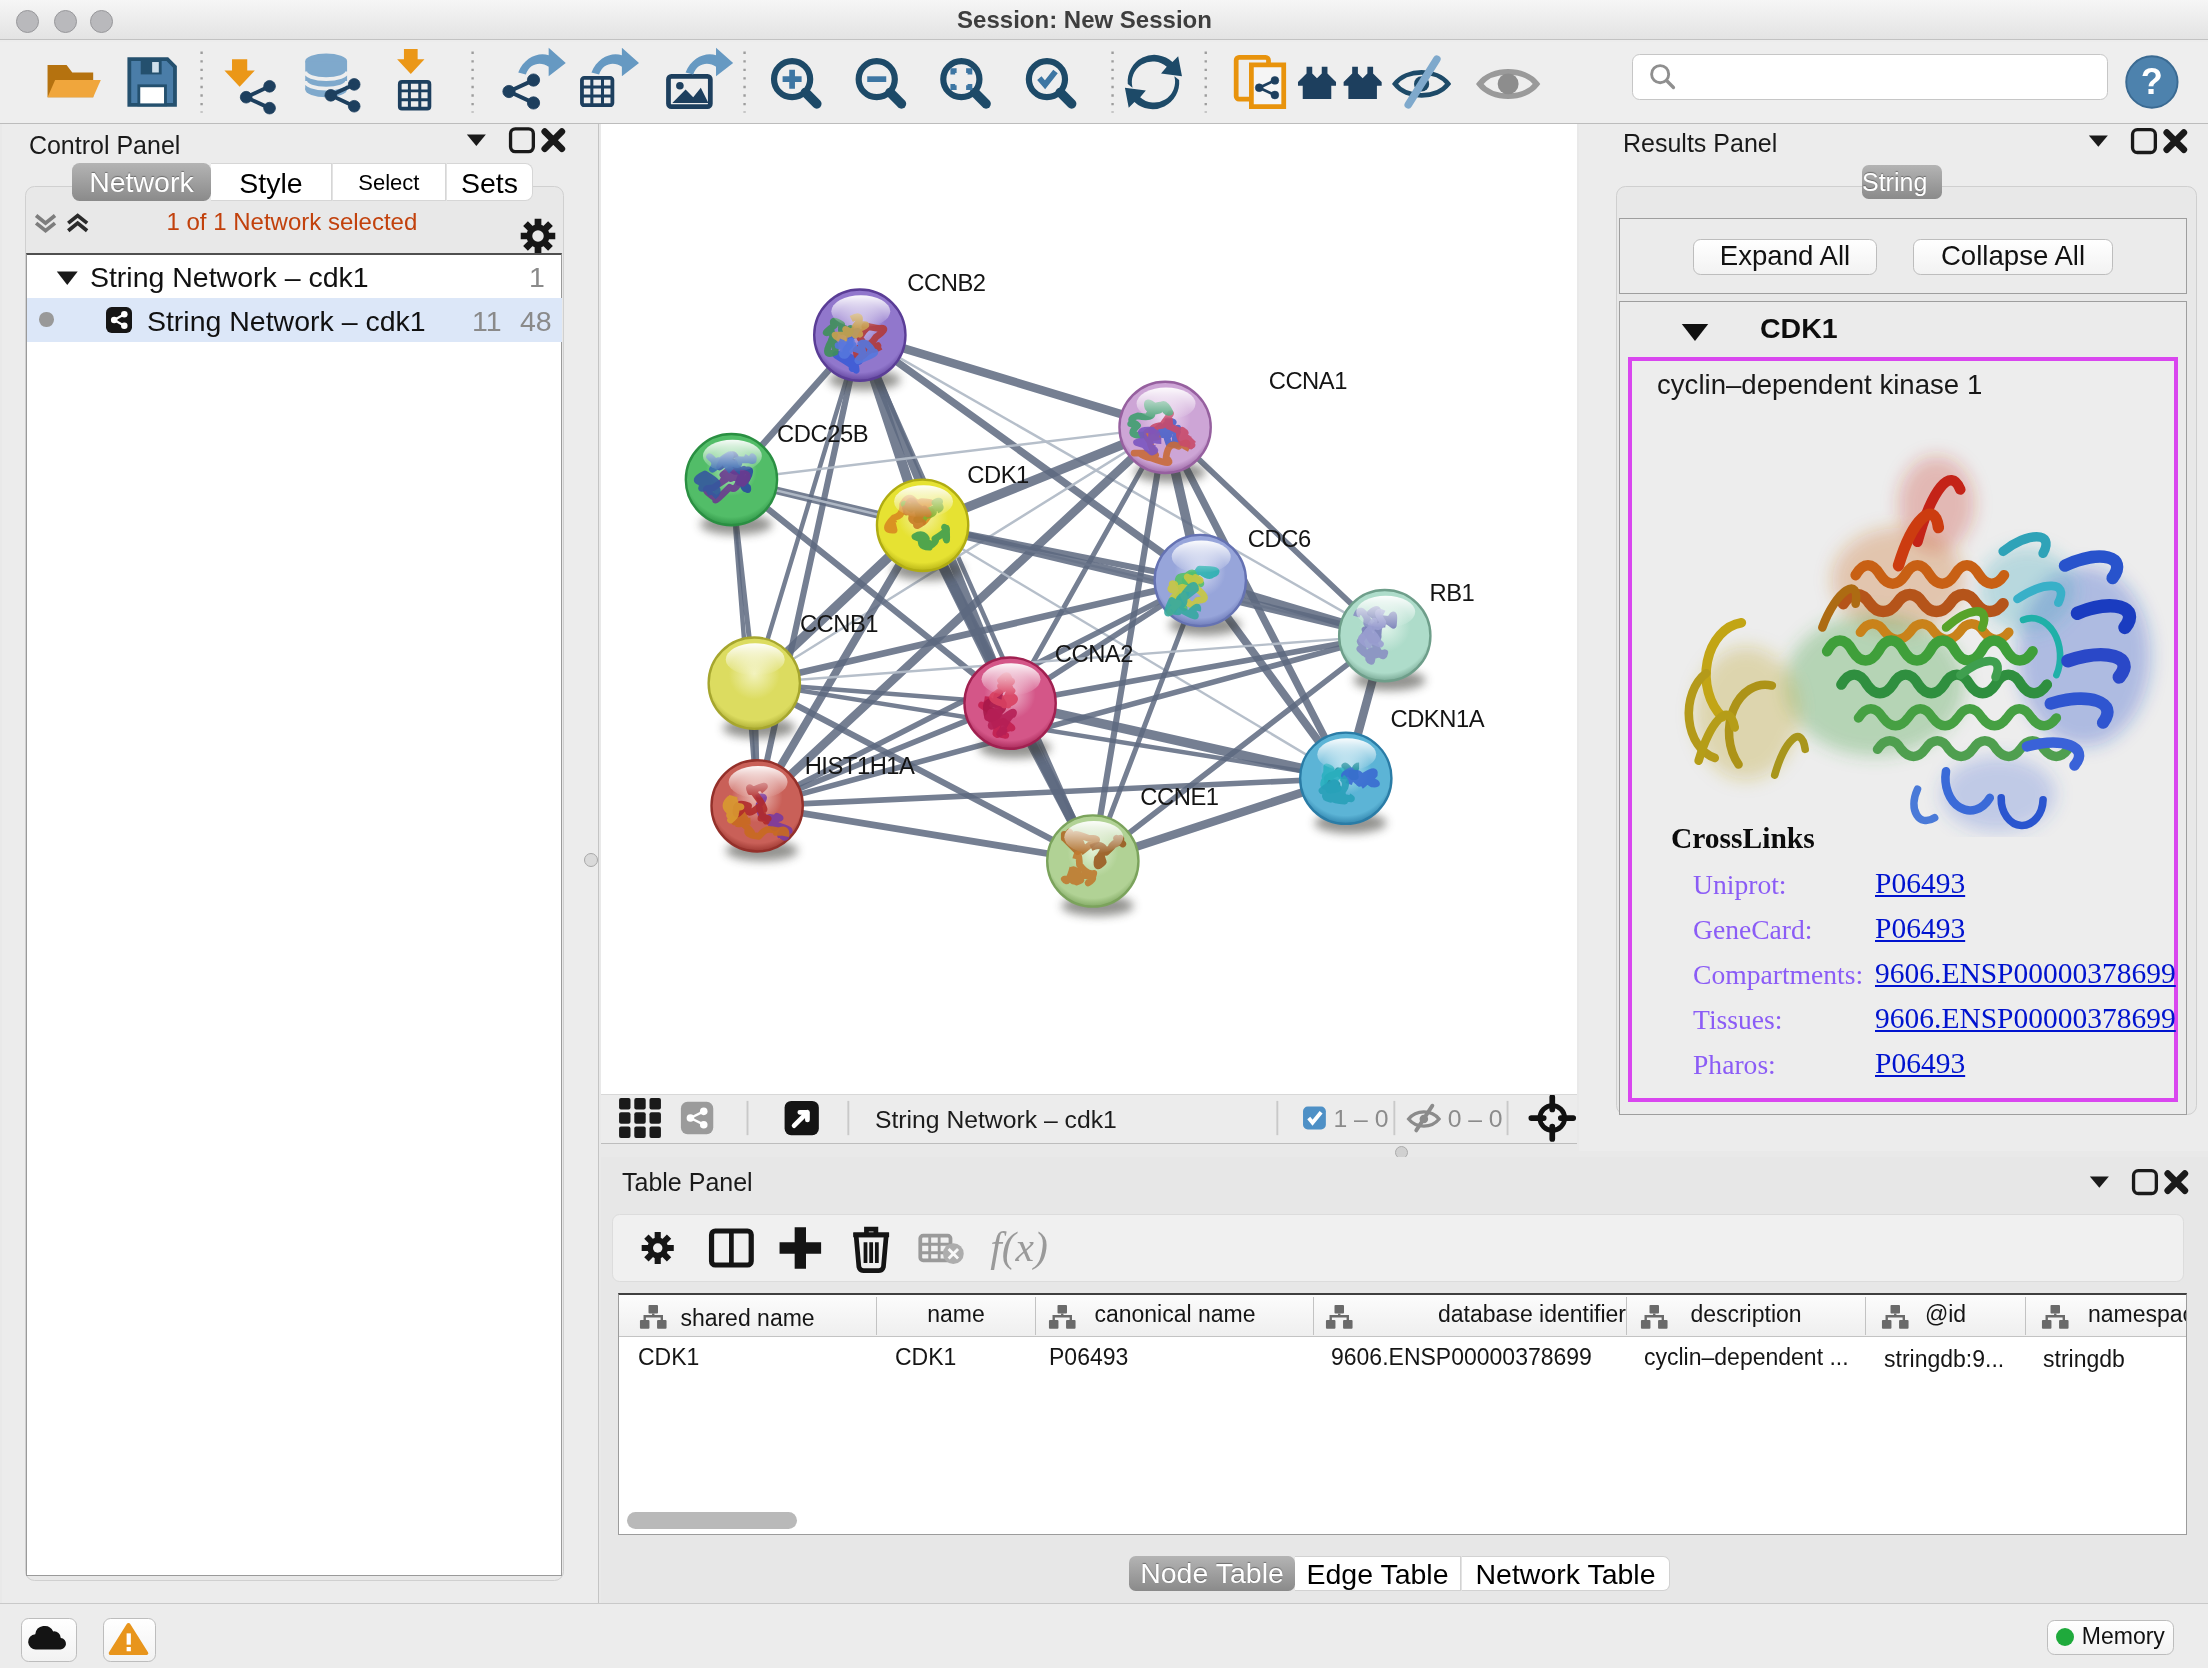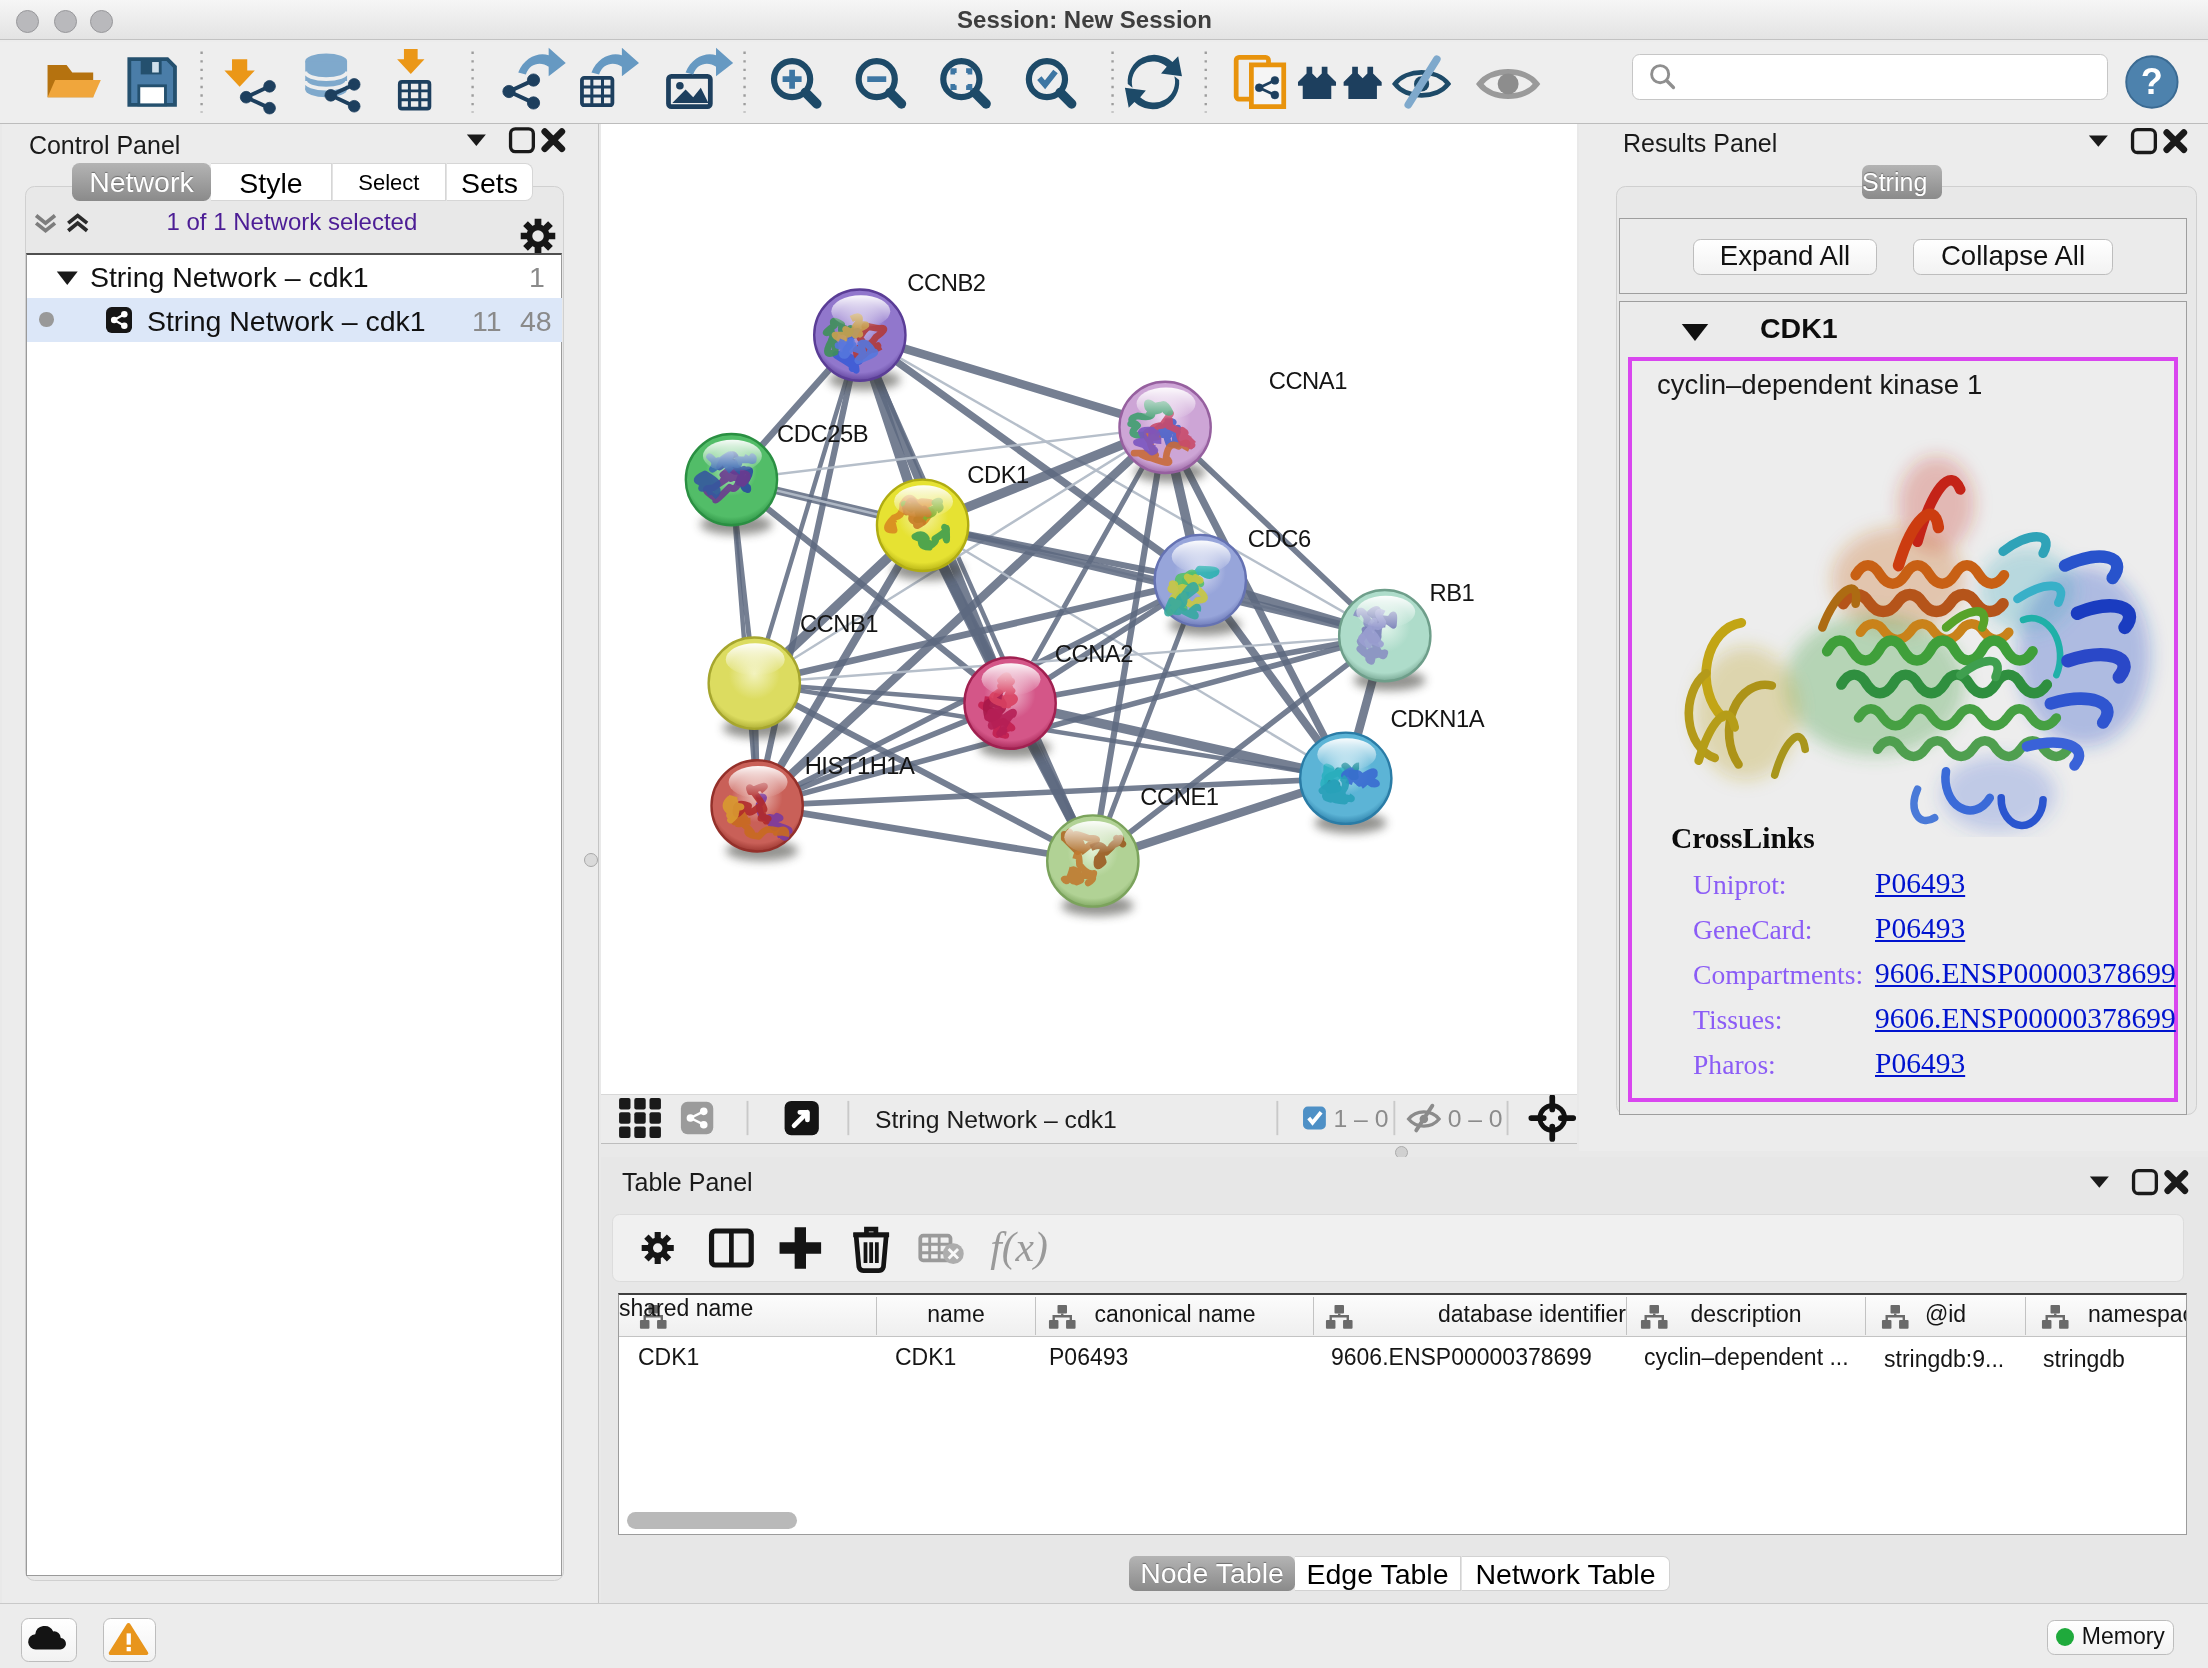--- a/index.html
+++ b/index.html
@@ -191,21 +191,21 @@
  </div>
 
  <svg width="67" height="34" viewBox="0 0 70 36" style="position:absolute;left:28.5px;top:84px">
   <g stroke="#7d7d7d" stroke-width="4" fill="none">
           <path d="M6,8 L16,16 L26,8 M6,16 L16,24 L26,16"></path>
         </g>
   <g stroke="#2a2a2a" stroke-width="4" fill="none">
           <path d="M40,16 L50,8 L60,16 M40,24 L50,16 L60,24"></path>
         </g>
  </svg>
- <div style="position:absolute;left:114px;top:84px;width:352px;text-align:center;font-size:24px;color:#4c1d95">1 of 1 Network selected</div>
+ <div style="position:absolute;left:114px;top:84px;width:352px;text-align:center;font-size:24px;color:#c2410c">1 of 1 Network selected</div>
  <svg width="48" height="48" viewBox="0 0 50 50" style="position:absolute;left:512px;top:88px">
   <g fill="#161616">
           <circle cx="25" cy="25" r="12"></circle>
   <g stroke="#161616" stroke-width="7">
             <path d="M25,7 V43 M7,25 H43 M12,12 L38,38 M38,12 L12,38"></path>
           </g>
         </g>
   <circle cx="25" cy="25" r="6" fill="#e8e8e8"></circle>
  </svg>
 
@@ -654,21 +654,21 @@
  <div style="position:absolute;left:17px;top:136px;width:1569px;height:242px;background:#ffffff;border:1px solid #9c9c9c;border-top:2.9px solid #3f3f3f;overflow:hidden">
   <div id="thead" style="position:absolute;left:0;top:0;width:1567px;height:42px;background:linear-gradient(#fcfcfc,#efefef);border-bottom:1px solid #c3c3c3;font-size:23px;color:#151515">
           <svg width="28.5" height="28.5" viewBox="0 0 30 30" style="position:absolute;left:20px;top:7.6px">
             <g fill="#6a6a6a">
               <rect x="10" y="2" width="10" height="9" rx="1"></rect>
               <rect x="1" y="18" width="10" height="9" rx="1"></rect>
               <rect x="19" y="18" width="10" height="9" rx="1"></rect>
             </g>
             <path d="M15,11 V14 M6,18 V14 H24 V18" stroke="#6a6a6a" stroke-width="2.5" fill="none"></path>
           </svg>
-          <span style="position:absolute;left:0px;width:257px;top:0;">shared name</span>
+          <span style="position:absolute;left:0px;width:257px;top:10px;text-align:center">shared name</span>
           <span style="position:absolute;left:257px;top:1.9px;width:1px;height:38px;background:#c3c3c3"></span>
           <span style="position:absolute;left:258px;width:158px;top:5.7px;text-align:center">name</span>
           <span style="position:absolute;left:416px;top:1.9px;width:1px;height:38px;background:#c3c3c3"></span>
           <svg width="28.5" height="28.5" viewBox="0 0 30 30" style="position:absolute;left:429px;top:7.6px">
             <g fill="#6a6a6a">
               <rect x="10" y="2" width="10" height="9" rx="1"></rect>
               <rect x="1" y="18" width="10" height="9" rx="1"></rect>
               <rect x="19" y="18" width="10" height="9" rx="1"></rect>
             </g>
             <path d="M15,11 V14 M6,18 V14 H24 V18" stroke="#6a6a6a" stroke-width="2.5" fill="none"></path>

